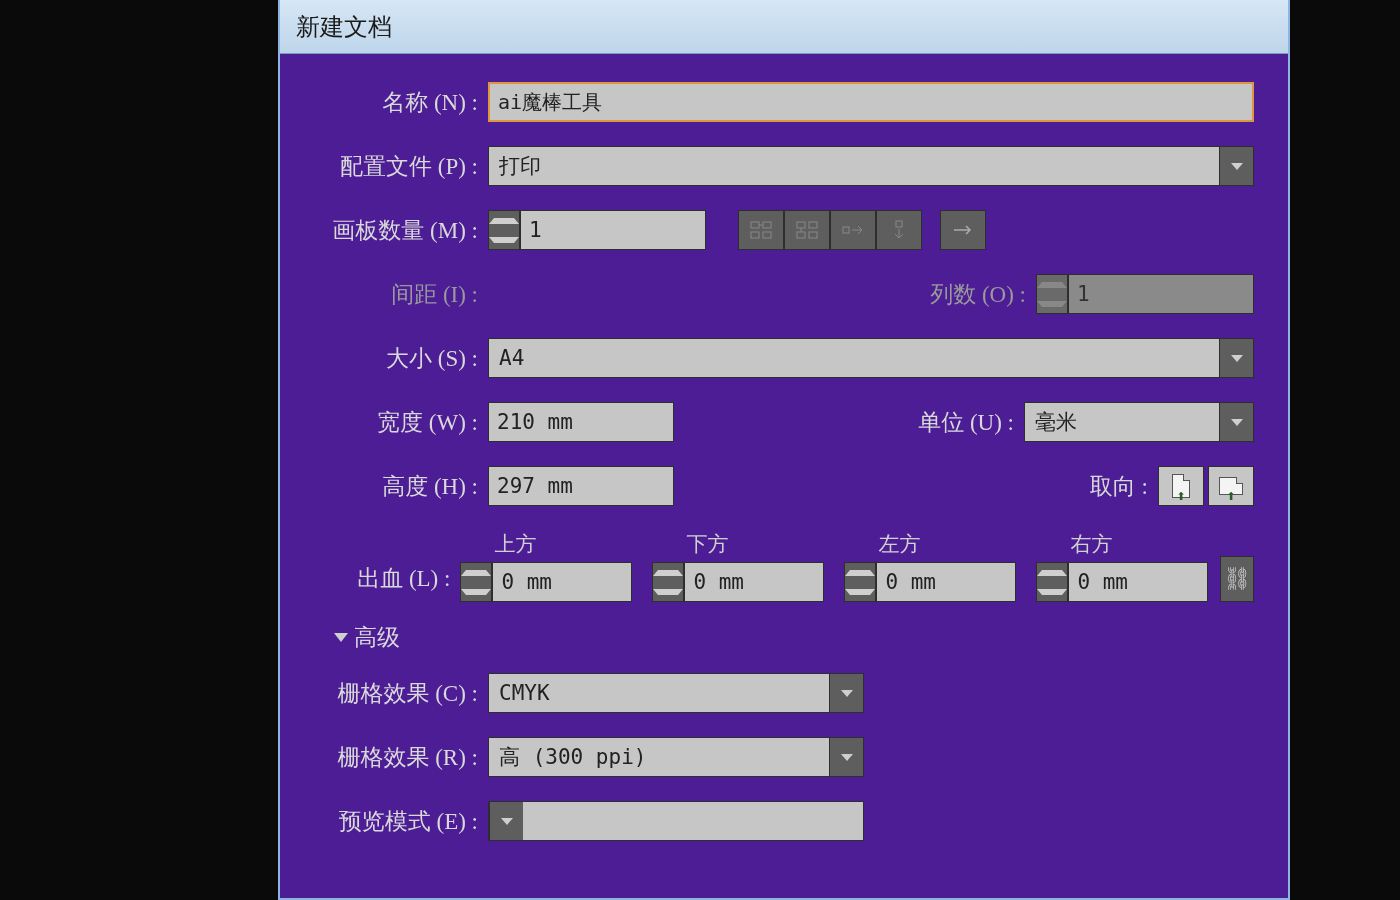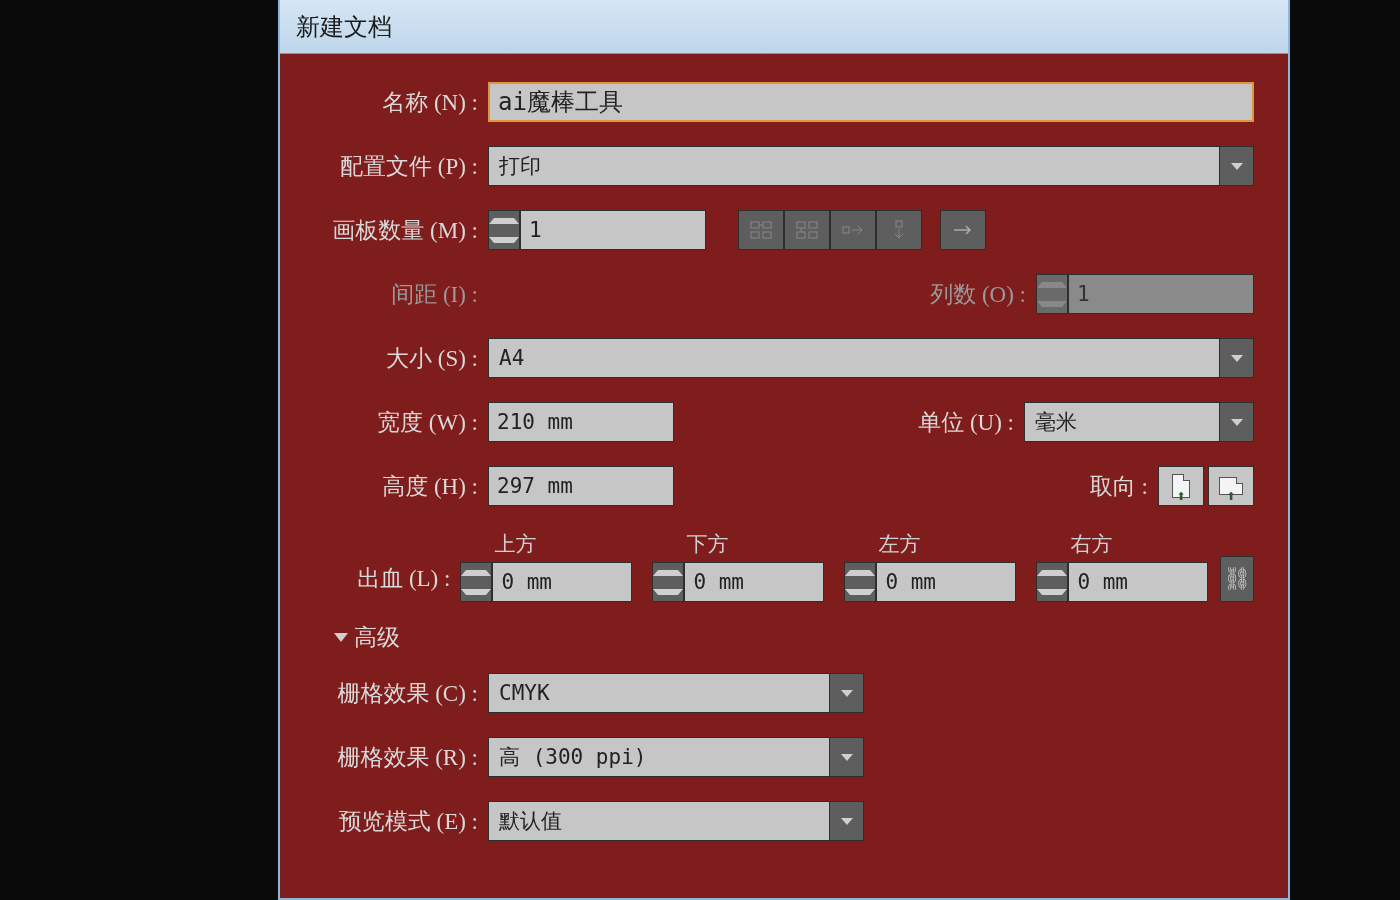--- a/index.html
+++ b/index.html
@@ -10,21 +10,21 @@
     height: 900px;
     overflow: hidden;
     position: relative;
   }
   .dialog {
     position: absolute;
     left: 278px;
     top: 0;
     width: 1012px;
     height: 900px;
-    background: #7f1d1d;
+    background: #4c1d95;
     border: 2px solid #8db5dd;
     border-top: none;
   }
   .titlebar {
     height: 54px;
     background: linear-gradient(#d6e7f6, #bed5ea);
     border-bottom: 1px solid #7a9cc0;
     display: flex;
     align-items: center;
     padding-left: 16px;
@@ -50,21 +50,21 @@
     color: #d9d9d9;
     white-space: nowrap;
     font-family: Liberation Serif, serif;
   }
   .label.dim { color: #9a9a9a; }
   .text-input {
     flex: 1;
     height: 40px;
     background: #c6c6c6;
     border: 2px solid #e0963e;
-    font-size: 24px;
+    font-size: 20px;
     color: #222;
     padding: 0 8px;
     font-family: "SimSun", monospace;
     display: flex;
     align-items: center;
   }
   .select {
     height: 40px;
     background: #c6c6c6;
     border: 1px solid #2e2e2e;
@@ -452,21 +452,20 @@
         <div class="val">高 (300 ppi)</div>
         <div class="dropdown-btn">
             <div class="tri-down"></div>
           </div>
       </div>
     </div>
 
     <div class="row" style="margin-bottom:0">
       <div class="label">预览模式 (E) :</div>
       <div class="select" style="width:376px">
-        <div class="val">默认值</div>
         <div class="dropdown-btn">
             <div class="tri-down"></div>
           </div>
       </div>
     </div>
 
   </div>
 
 </div>
 

